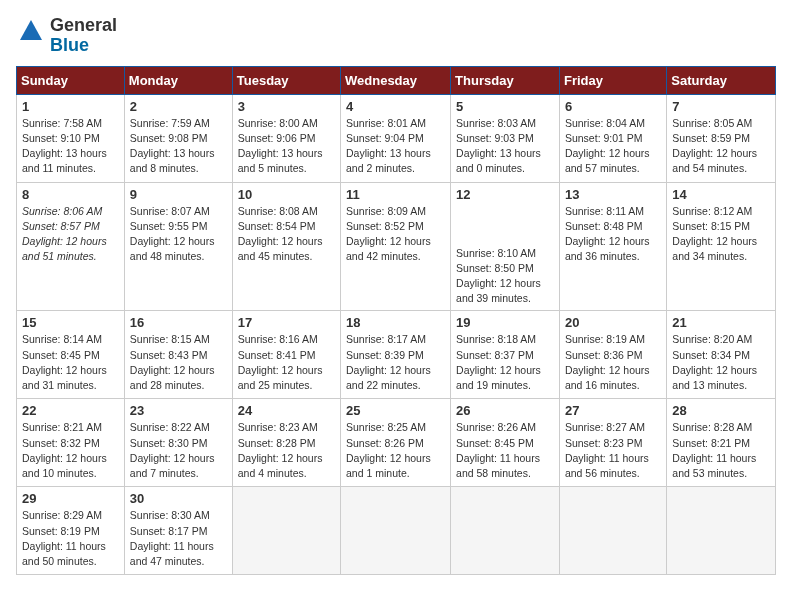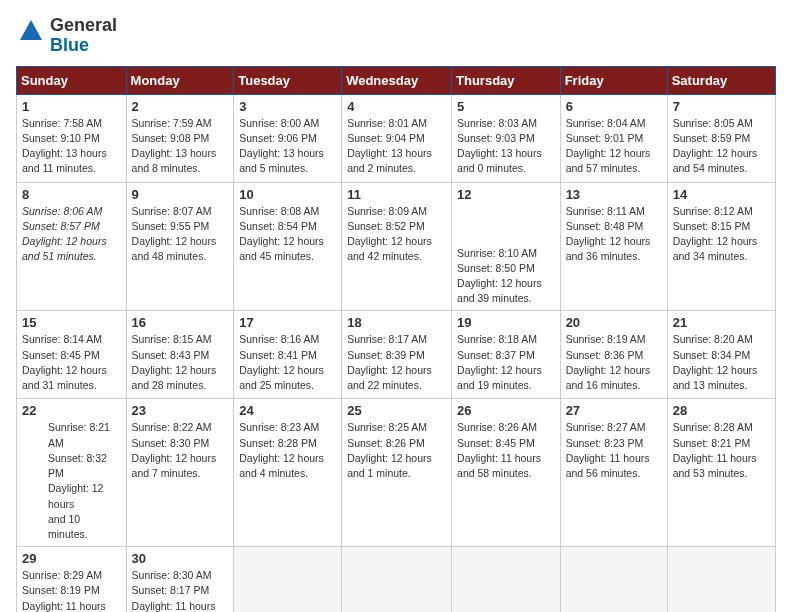--- a/index.html
+++ b/index.html
@@ -271,21 +271,21 @@
           <span class="day-num">21</span>
           <div class="day-info" style="white-space: pre-line;">Sunrise: 8:20 AM
 Sunset: 8:34 PM
 Daylight: 12 hours
 and 13 minutes.</div>
         </td>
       </tr>
       <tr class="week-row">
         <td>
           <span class="day-num">22</span>
-          <div class="day-info" style="white-space: pre-line; margin-left: 26px;">Sunrise: 8:21 AM
+          <div class="day-info" style="white-space: pre-line;">Sunrise: 8:21 AM
 Sunset: 8:32 PM
 Daylight: 12 hours
 and 10 minutes.</div>
         </td>
         <td>
           <span class="day-num">23</span>
           <div class="day-info" style="white-space: pre-line;">Sunrise: 8:22 AM
 Sunset: 8:30 PM
 Daylight: 12 hours
 and 7 minutes.</div>

